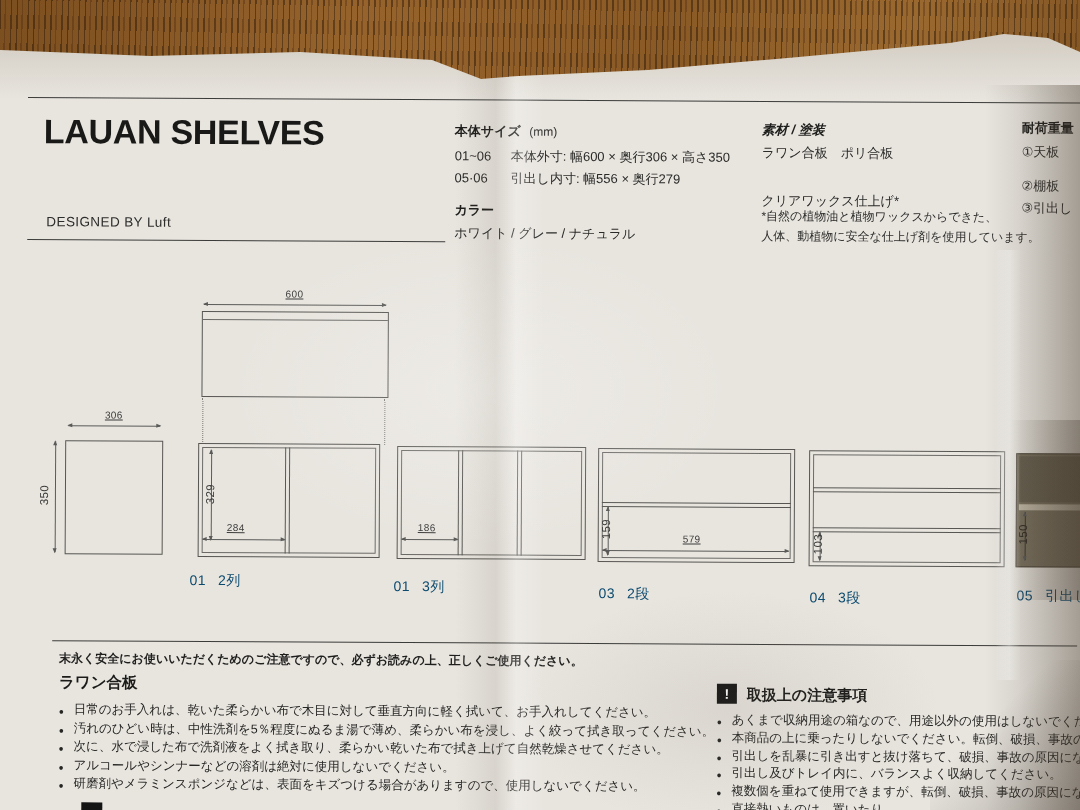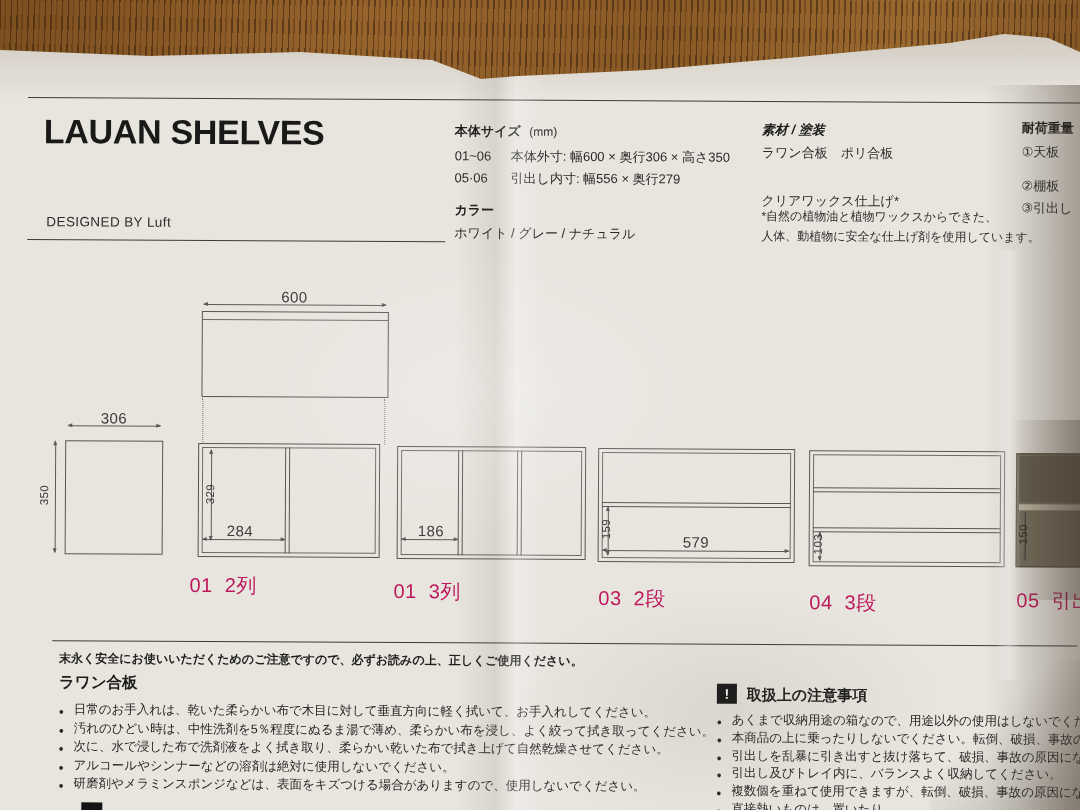--- a/index.html
+++ b/index.html
@@ -28,29 +28,29 @@
   .b{font-weight:bold;}
   
   .dimh{position:absolute;height:1px;background:#5a5a58;}
   .dimh i{position:absolute;width:0;height:0;top:-2.5px;border-top:2.5px solid transparent;border-bottom:2.5px solid transparent;}
   .dimh i.l{left:-1px;border-right:5px solid #5a5a58;}
   .dimh i.r{right:-1px;border-left:5px solid #5a5a58;}
   .dimv{position:absolute;width:1px;background:#5a5a58;}
   .dimv i{position:absolute;height:0;width:0;left:-2.5px;border-left:2.5px solid transparent;border-right:2.5px solid transparent;}
   .dimv i.t{top:-1px;border-bottom:5px solid #5a5a58;}
   .dimv i.b{bottom:-1px;border-top:5px solid #5a5a58;}
-  .dlab{position:absolute;font-size:15px;color:#3c3c3a;letter-spacing:.4px;}
+  .dlab{position:absolute;font-size:10px;color:#3c3c3a;letter-spacing:.4px;text-decoration:underline;}
   .vlab{position:absolute;font-size:11.5px;color:#3c3c3a;letter-spacing:.4px;transform:rotate(-90deg);}
   
   .cab{position:absolute;border:1.2px solid #575652;}
   .cab .inner{position:absolute;inset:3px;border:1px solid #6b6a66;}
   .divv{position:absolute;top:3px;bottom:3px;width:3px;border-left:1px solid #575652;border-right:1px solid #575652;}
   .divh{position:absolute;left:3px;right:3px;height:3px;border-top:1px solid #575652;border-bottom:1px solid #575652;}
   .dot{position:absolute;width:0;border-left:1.5px dotted #7a7a76;}
-  .modlab{position:absolute;font-size:20px;color:#be185d;letter-spacing:.5px;}
+  .modlab{position:absolute;font-size:14px;color:#0c4a6e;letter-spacing:.5px;}
   .modlab .id{margin-right:12px;}
   
   .h13{font-size:13px;font-weight:bold;color:#1d1d1b;}
   .t13{font-size:13px;color:#2a2a28;}
   .t12{font-size:12px;color:#2e2e2c;}
   ul.blist{list-style:none;margin:0;padding:0;}
   ul.blist li{position:relative;padding-left:15px;font-size:12.5px;color:#262624;}
   ul.blist li::before{content:"●";position:absolute;left:0;top:2px;font-size:8.5px;}
   #care-list li{line-height:18.6px;}
   #handling-list li{line-height:17.8px;white-space:nowrap;}

